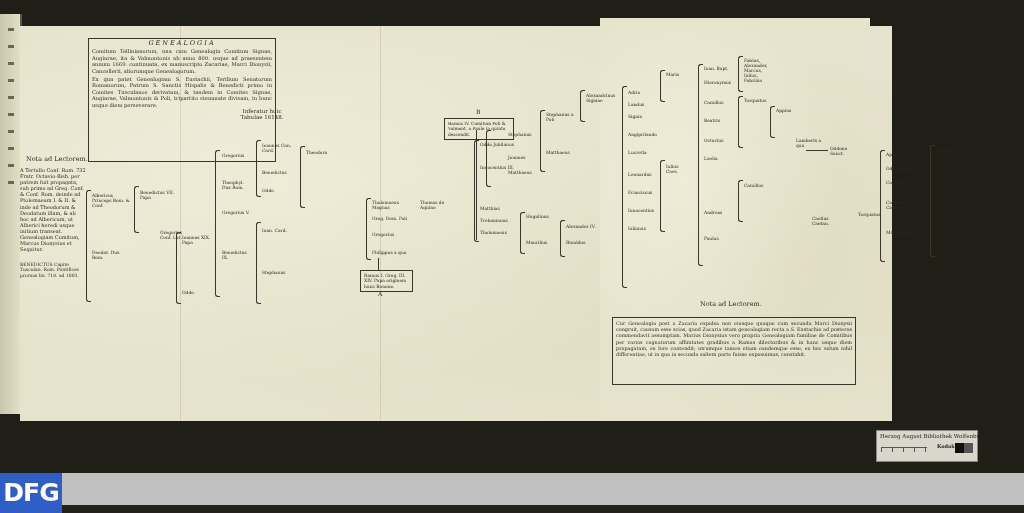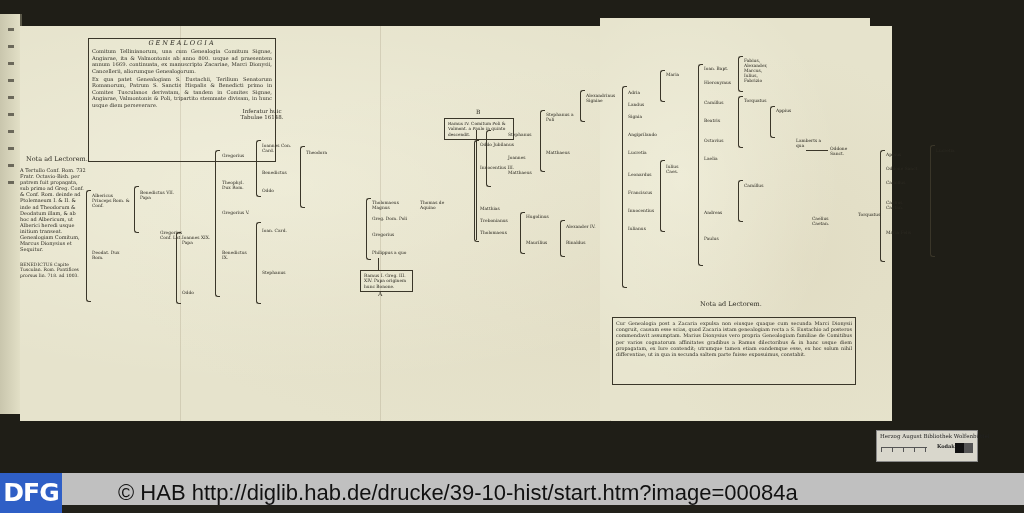--- a/index.html
+++ b/index.html
@@ -190,14 +190,13 @@
         <span style="left:33px"></span>
         <span style="left:44px"></span>
     </div>
     <div class="kodak">Kodak</div>
     <div class="patch"></div>
   </div>
 </div>
 
 <div class="footer">
   <div class="dfg">DFG</div>
-  <div class="credit">© HAB http://diglib.hab.de/drucke/39-10-hist/start.htm?image=00084a</div>
 </div>
 
 </body></html>

